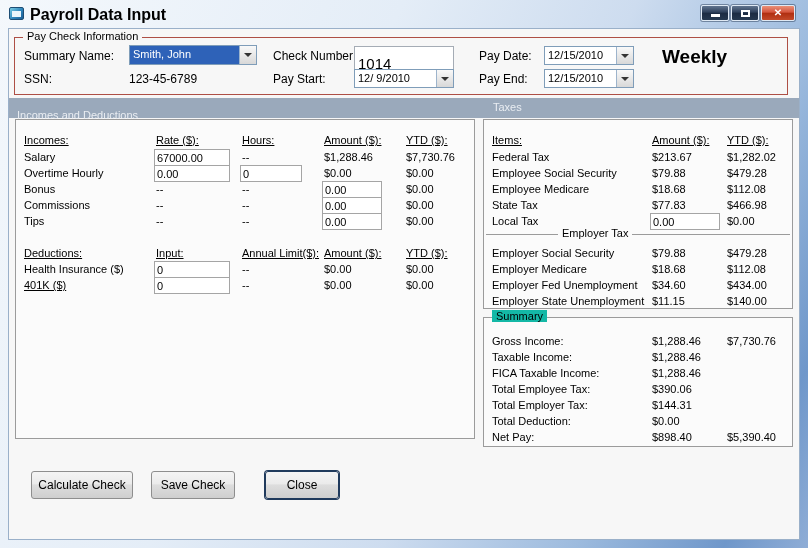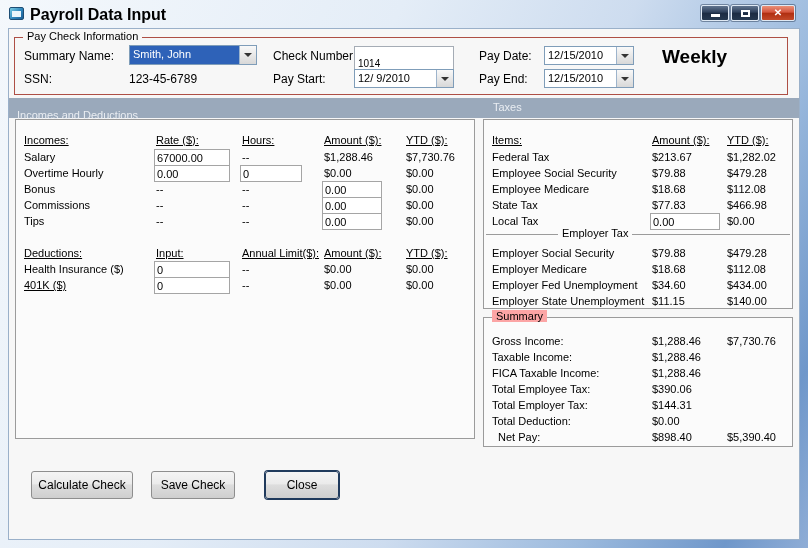--- a/index.html
+++ b/index.html
@@ -23,35 +23,35 @@
   .glyph-max { position:absolute; left:9px; top:4px; width:9px; height:7px; border:2px solid #fff; }
   .glyph-close { position:absolute; left:0; right:0; top:1px; text-align:center; color:#fff; font-size:10px; font-weight:bold; }
   
   .content { position:absolute; left:8px; top:28px; width:792px; height:512px;
     background:#f7f7f7; border:1px solid #9ab0c9; }
   
   .gb-paycheck { position:absolute; left:5px; top:8px; width:774px; height:58px; border:1px solid #AE4F45; }
   .gb-legend { position:absolute; top:-8px; left:8px; background:#f7f7f7; padding:0 4px; font-size:11px; white-space:nowrap; }
   .lbl { position:absolute; font-size:12px; white-space:nowrap; }
   .weekly { position:absolute; font-size:19px; font-weight:bold; white-space:nowrap; }
-  .field { position:absolute; height:34px; border:1px solid #a5acb5; background:#fff; font-size:10px;
+  .field { position:absolute; height:34px; border:1px solid #a5acb5; background:#fff; font-size:15px;
     font-family:"Liberation Sans", sans-serif; padding:0 3px; }
   .combo { position:absolute; background:#fff; border:1px solid #7f9db9; display:flex; align-items:stretch; }
   .combo-text { flex:1; font-size:11px; padding:2px 3px; white-space:nowrap; overflow:hidden; }
   .combo-selected .combo-text { background:#2E62B8; color:#fff; }
   .combo-arrow { width:17px; border-left:1px solid #9db4cc; background:linear-gradient(#f9f9f9,#d8d8d8);
     display:flex; align-items:center; justify-content:center; }
   .arrow-glyph { width:0; height:0; border-left:4px solid transparent; border-right:4px solid transparent; border-top:4px solid #333; }
   
   .band { position:absolute; left:0; top:69px; right:0; height:20px; background:#9aa9bb; color:#e9edf2; }
   .band span { position:absolute; top:3px; font-size:11px; white-space:nowrap; }
   
   .panel { position:absolute; background:#fbfbfb; border:1px solid #9b9b9b; }
   .gb { position:absolute; background:#fbfbfb; border:1px solid #9b9b9b; }
-  .gb .gb-legend { background:#fca5a5; }
+  .gb .gb-legend { background:#14b8a6; }
   .cell { position:absolute; white-space:nowrap; font-size:11px; }
   .u { text-decoration:underline; }
   .row { position:absolute; left:0; width:100%; height:16px; }
   .tb { position:absolute; top:-2px; height:17px; border:1px solid #a5a5a5; background:#fff;
     font-size:11px; font-family:"Liberation Sans", sans-serif; padding:0 2px; }
   .sep-line { position:absolute; left:2px; right:2px; border-top:1px solid #9b9b9b; }
   .sep-label { background:#fbfbfb; padding:0 4px; }
   
   .btn { position:absolute; height:28px; font-size:12px; font-family:"Liberation Sans", sans-serif; color:#000;
     background:linear-gradient(#f4f4f4 0%,#ebebeb 45%,#dddddd 50%,#cfcfcf 100%);
@@ -280,21 +280,21 @@
         <span class="cell" style="left:8px;">Total Employer Tax:</span>
         <span class="cell" style="left:168px;">$144.31</span>
         <span class="cell" style="left:243px;"></span>
       </div>
       <div class="row" style="top:97px;">
         <span class="cell" style="left:8px;">Total Deduction:</span>
         <span class="cell" style="left:168px;">$0.00</span>
         <span class="cell" style="left:243px;"></span>
       </div>
       <div class="row" style="top:113px;">
-        <span class="cell" style="left:8px;margin-left:6px;">Net Pay:</span>
+        <span class="cell" style="left:8px;">Net Pay:</span>
         <span class="cell" style="left:168px;">$898.40</span>
         <span class="cell" style="left:243px;">$5,390.40</span>
       </div>
     </div>
 
     <button class="btn" style="left:22px; top:442px; width:102px;">Calculate Check</button>
     <button class="btn" style="left:142px; top:442px; width:84px;">Save Check</button>
     <button class="btn btn-default" style="left:256px; top:442px; width:74px;">Close</button>
 
   </div>

